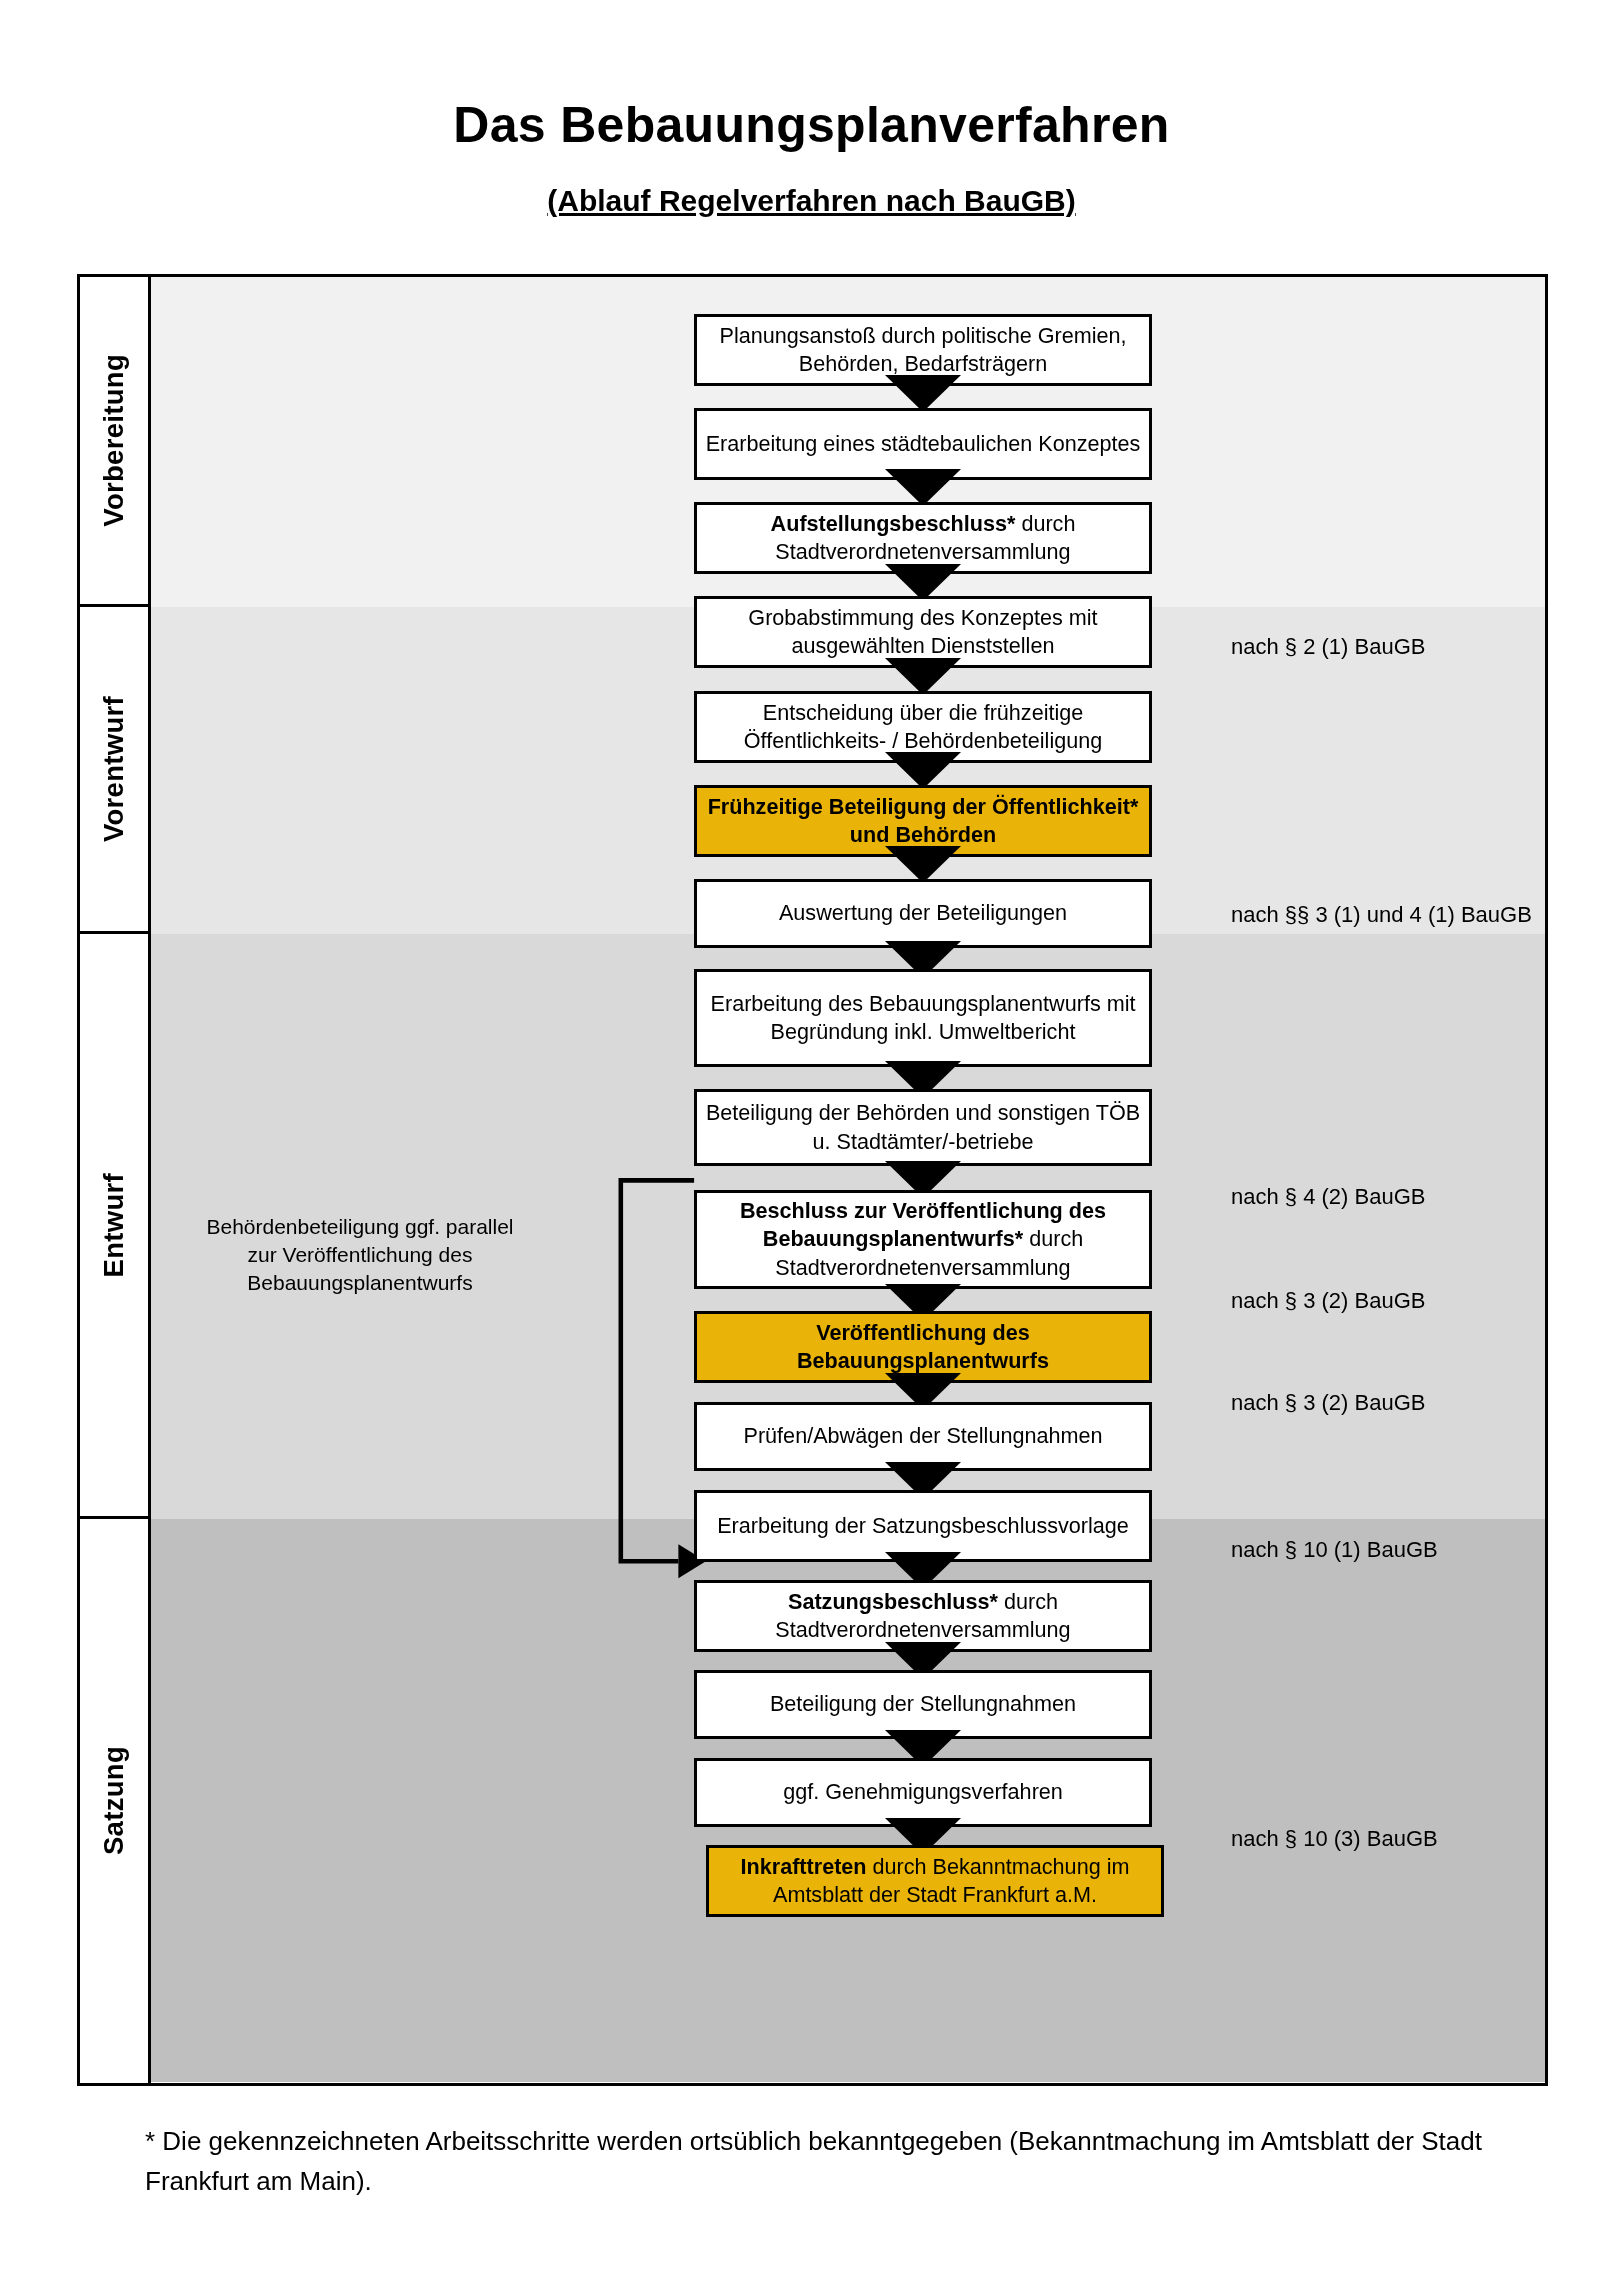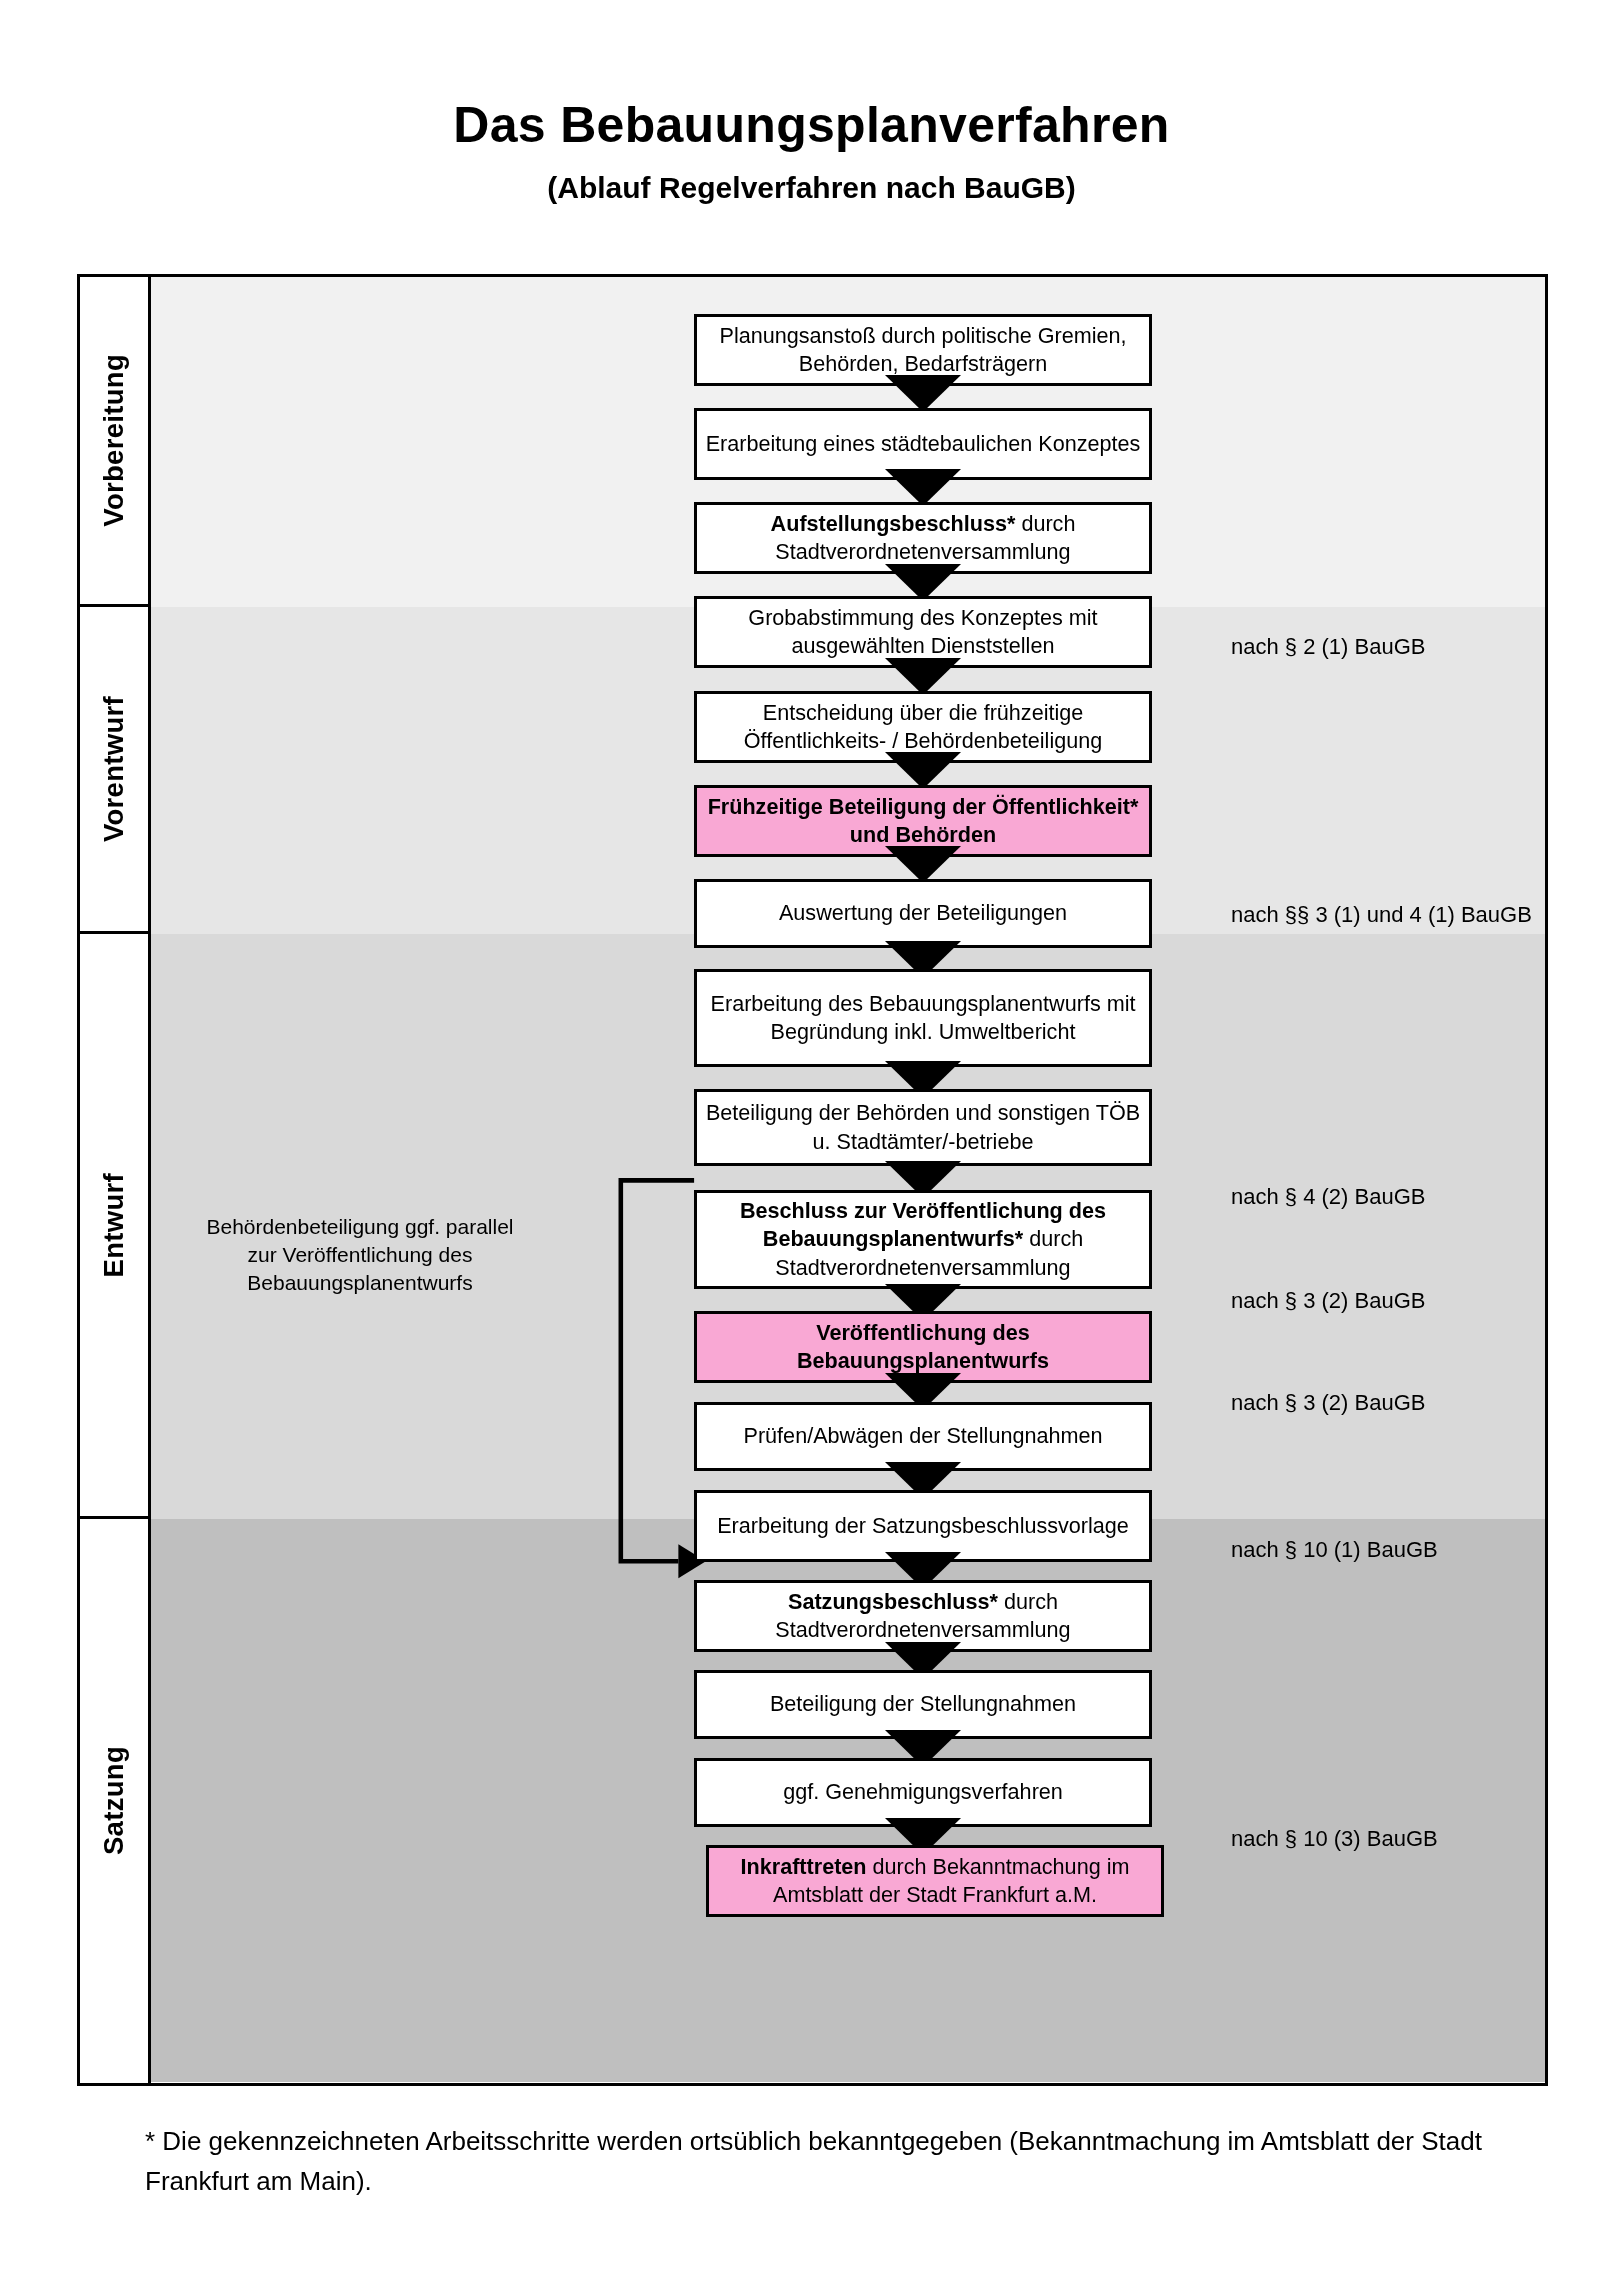--- a/index.html
+++ b/index.html
@@ -18,21 +18,22 @@
   #header { width:100%; padding-top:98px; text-align:center; }
   #doc-title {
     font-size: 50px;
     font-weight: bold;
     letter-spacing: 0.3px;
     line-height: 1.1;
   }
   #doc-subtitle {
     font-size: 30px;
     font-weight: bold;
-    margin-top: 18px;
+    margin-top: 31px;
+    text-decoration: underline;
   }
 
   
   #chart {
     position: absolute;
     left: 77px;
     top: 274px;
     width: 1471px;
     height: 1812px;
     border: 3.3px solid #000;
@@ -85,21 +86,21 @@
     border: 3.3px solid #000;
     background: #ffffff;
     display:flex;
     align-items:center;
     justify-content:center;
     text-align:center;
     font-size: 21.6px;
     line-height: 1.30;
     padding: 2.6px 6.5px;
   }
-  .node.blue { background: #f9a8d4; }
+  .node.blue { background: #eab308; }
   .node b { font-weight: bold; }
 
   
   .arrow {
     position:absolute;
     width: 0; height: 0;
     border-left: 38px solid transparent;
     border-right: 38px solid transparent;
     border-top: 37px solid #000;
   }

